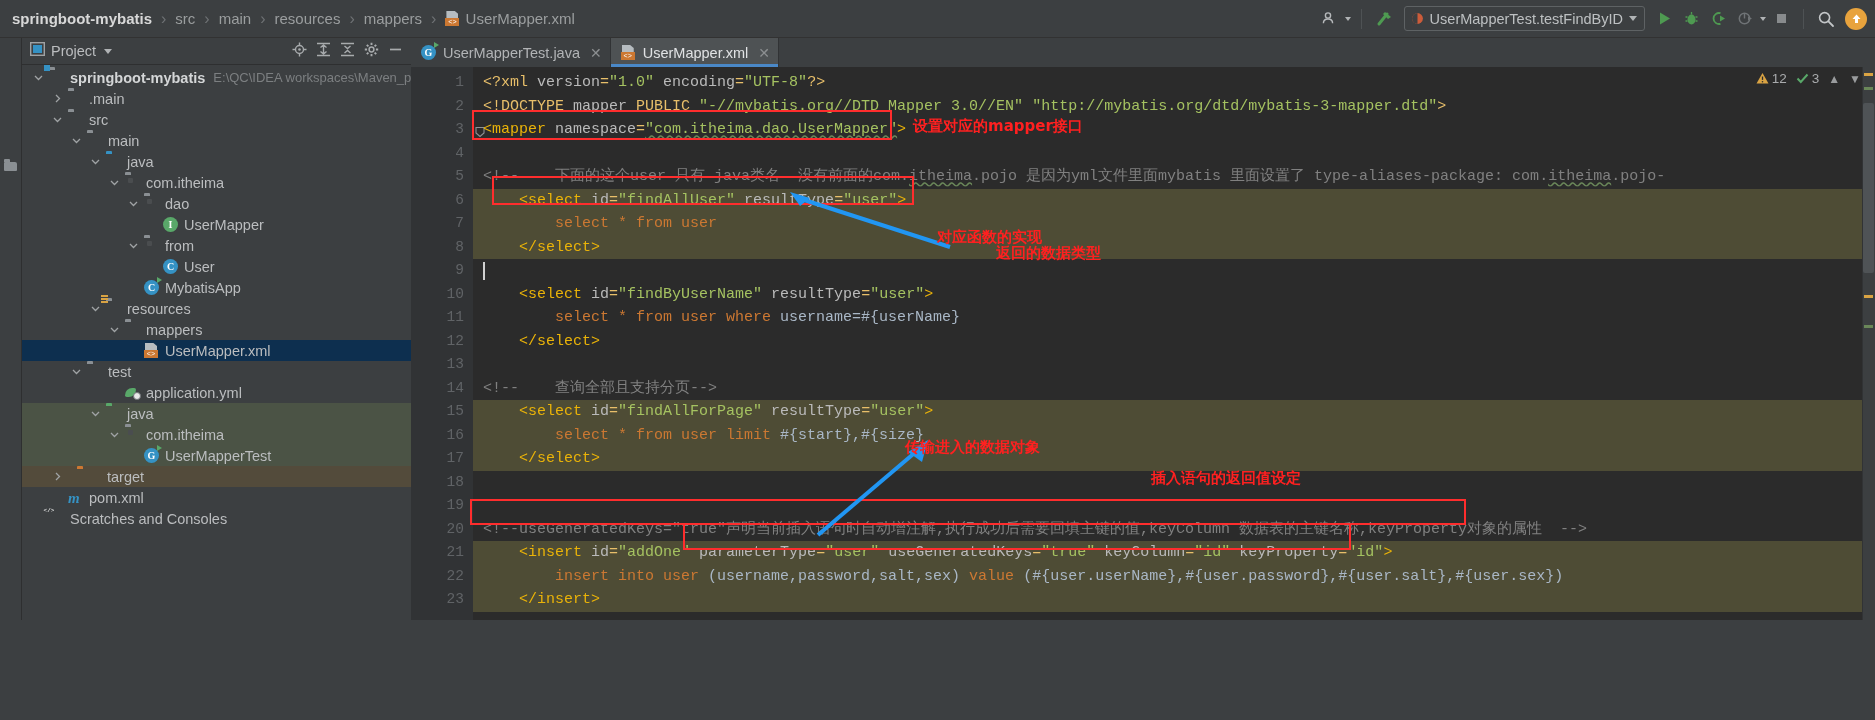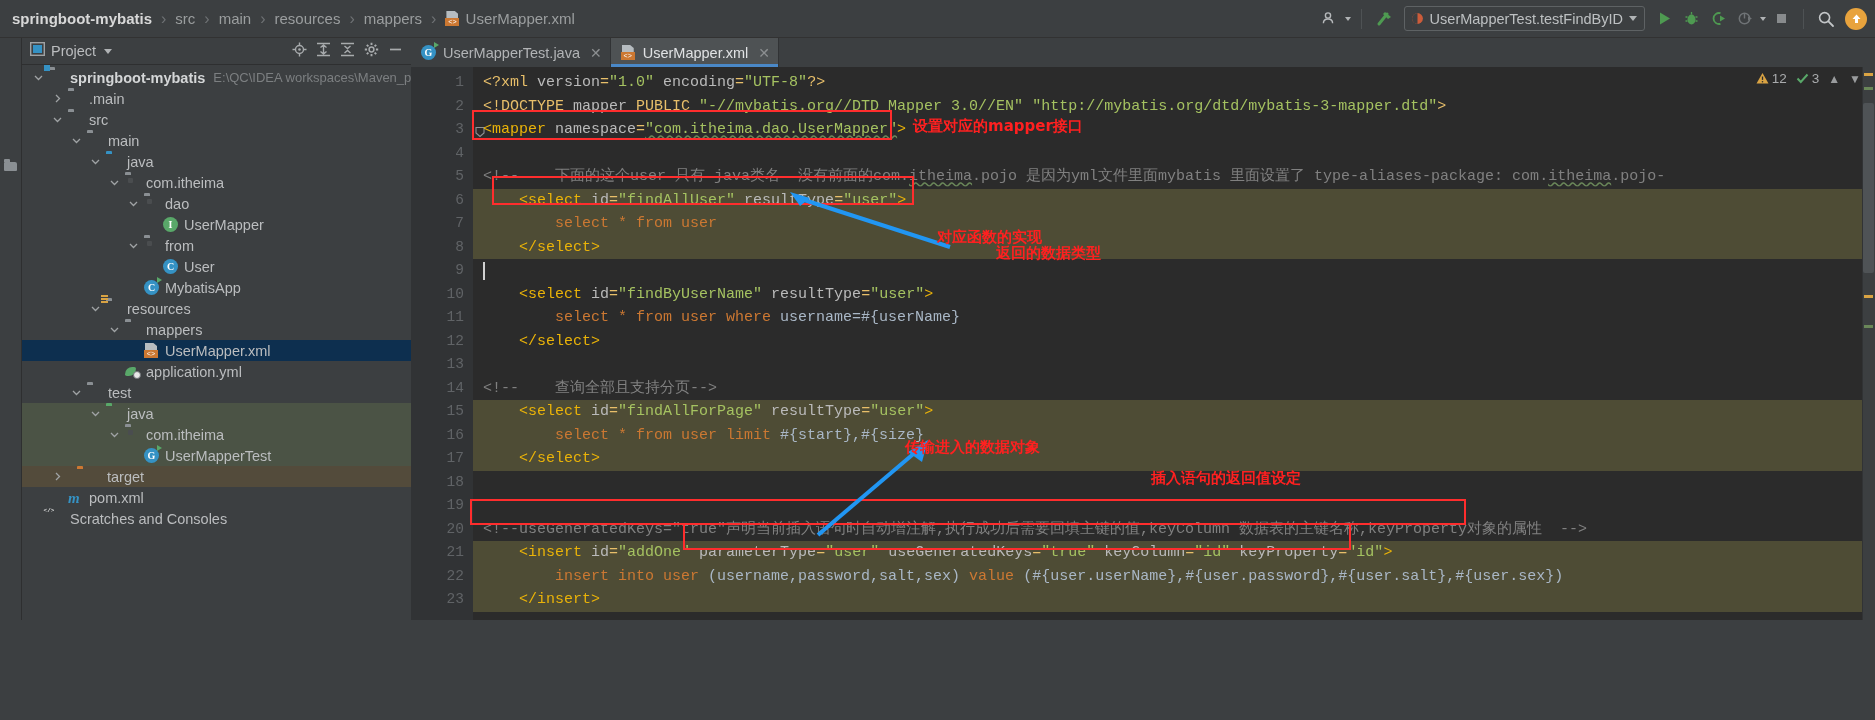--- a/index.html
+++ b/index.html
@@ -512,40 +512,40 @@
         <div class="trow sel" style="padding-left: 105px;">
           <span class="twist"></span>
           <span style="margin-left: 4px; display: inline-flex; align-items: center;">
             <span class="ic xml-ic">
               <i class="sheet"></i>
               <i class="tag">&lt;&gt;</i>
             </span>
           </span>
           <span class="tlabel">UserMapper.xml</span>
         </div>
+        <div class="trow" style="padding-left: 48px;">
+          <span class="twist">
+            <svg width="9" height="9" viewBox="0 0 9 9">
+              <path d="M1 3 L4.5 6.5 L8 3" fill="none" stroke="#a0a3a5" stroke-width="1.3"></path>
+            </svg>
+          </span>
+          <span style="margin-left: 4px; display: inline-flex; align-items: center;">
+            <span class="ic"><span class="folder"></span></span>
+          </span>
+          <span class="tlabel">test</span>
+        </div>
         <div class="trow" style="padding-left: 86px;">
           <span class="twist"></span>
           <span style="margin-left: 4px; display: inline-flex; align-items: center;">
             <span class="ic yml-ic">
               <i class="leaf"></i>
               <i class="clk"></i>
             </span>
           </span>
           <span class="tlabel">application.yml</span>
-        </div>
-        <div class="trow" style="padding-left: 48px;">
-          <span class="twist">
-            <svg width="9" height="9" viewBox="0 0 9 9">
-              <path d="M1 3 L4.5 6.5 L8 3" fill="none" stroke="#a0a3a5" stroke-width="1.3"></path>
-            </svg>
-          </span>
-          <span style="margin-left: 4px; display: inline-flex; align-items: center;">
-            <span class="ic"><span class="folder"></span></span>
-          </span>
-          <span class="tlabel">test</span>
         </div>
         <div class="trow greenbg" style="padding-left: 67px;">
           <span class="twist">
             <svg width="9" height="9" viewBox="0 0 9 9">
               <path d="M1 3 L4.5 6.5 L8 3" fill="none" stroke="#a0a3a5" stroke-width="1.3"></path>
             </svg>
           </span>
           <span style="margin-left: 4px; display: inline-flex; align-items: center;">
             <span class="ic"><span class="folder green"></span></span>
           </span>

